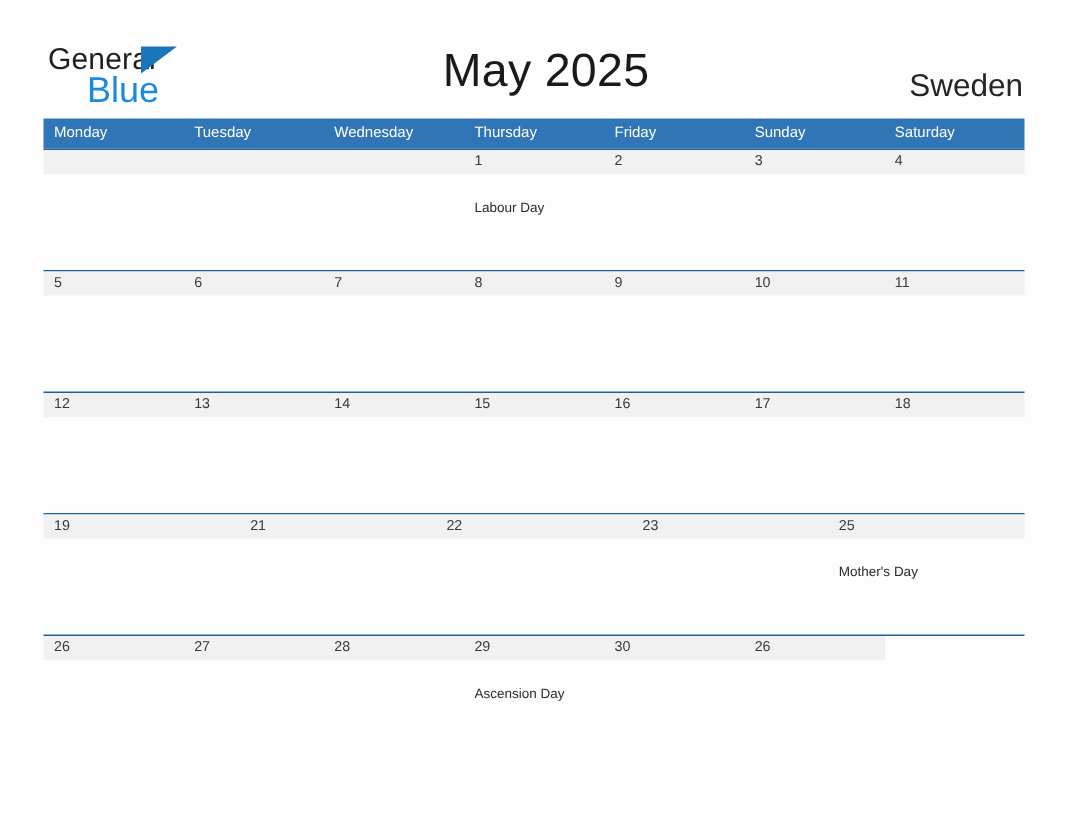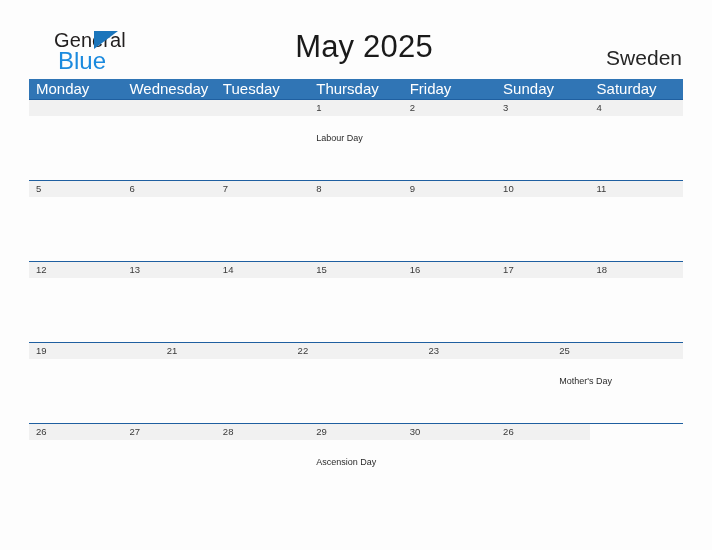--- a/index.html
+++ b/index.html
@@ -31,21 +31,20 @@
     user-select: none;
   }
   .logo-top {
     position: absolute;
     left: 0;
     top: 0;
     font-size: 20px;
     letter-spacing: .1px;
     color: #221f1f;
     font-family: "Liberation Sans", sans-serif;
-    margin-left: 22px;
   }
   .logo-tri {
     position: absolute;
     left: 62px;
     top: 1px;
     width: 0;
     height: 0;
     border-left: 24px solid #1b75bb;
     border-bottom: 18px solid transparent;
   }
@@ -87,21 +86,21 @@
   }
 
   .weekday-row {
     display: flex;
     background: #3075b5;
     height: 20px;
   }
   .weekday {
     flex: 1 1 0;
     color: #ffffff;
-    font-size: 15px;
+    font-size: 10px;
     line-height: 20px;
     padding-left: 7px;
     box-sizing: border-box;
     white-space: nowrap;
   }
 
   .week-row {
     display: flex;
     height: 81px;
     border-top: 1.5px solid #1f5fa0;
@@ -154,22 +153,22 @@
   </div>
 
   <div class="title">May 2025</div>
 
   <div class="region">Sweden</div>
 </div>
 
 <div class="calendar">
   <div class="weekday-row">
       <div class="weekday">Monday</div>
+      <div class="weekday">Tuesday</div>
       <div class="weekday">Wednesday</div>
-      <div class="weekday">Tuesday</div>
       <div class="weekday">Thursday</div>
       <div class="weekday">Friday</div>
       <div class="weekday">Sunday</div>
       <div class="weekday">Saturday</div>
     </div>
   <div id="weeks-container">
       <div class="week-row">
         <div class="band" style="width: 100%;"></div>
         <div class="day-cell">
           <span class="day-number empty"></span>

